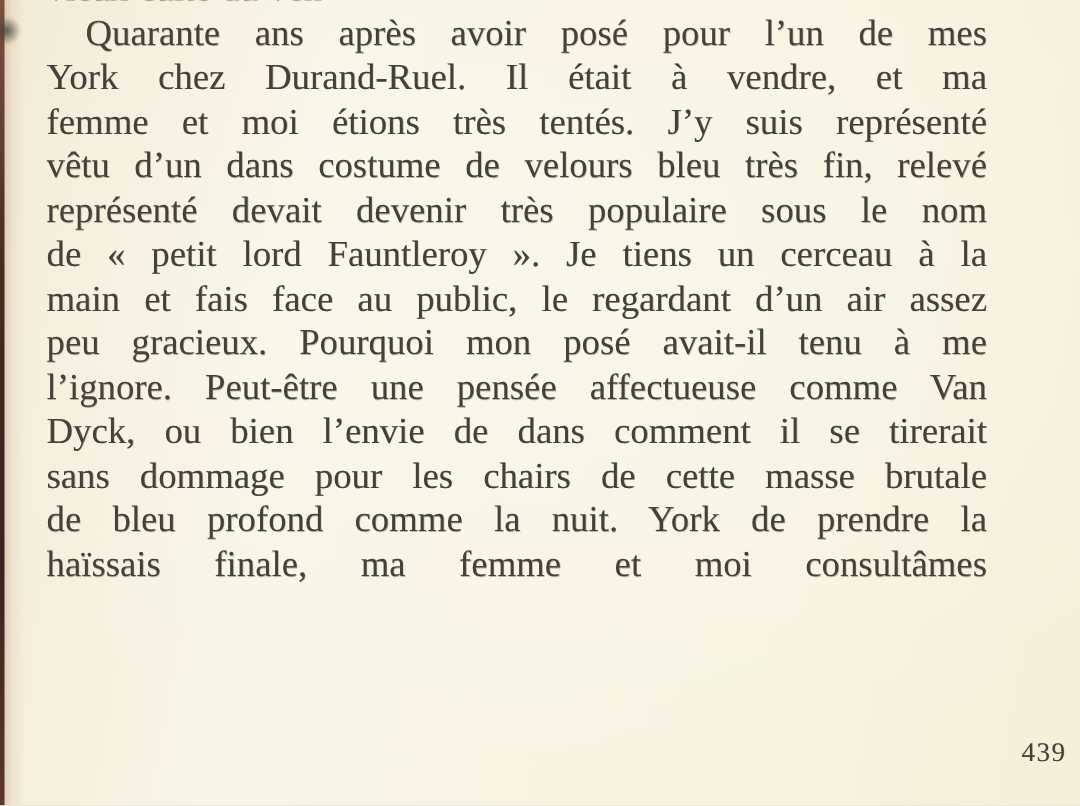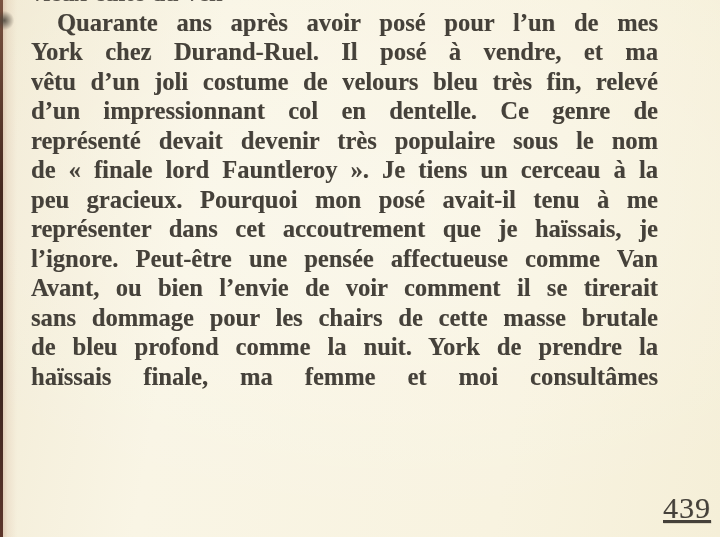--- a/index.html
+++ b/index.html
@@ -54,61 +54,59 @@
     line-height: 29.5px;
     text-shadow: 0.4px 0.4px 0 rgba(62,57,47,0.35);
   }
   .line {
     height: 29.5px;
     overflow: hidden;
     text-align: justify;
     text-align-last: justify;
     word-spacing: -1.5px;
     white-space: normal;
-    font-weight: bold;
   }
   .line.indent {
     padding-left: 26px;
   }
   .line.clipped {
     text-align: left;
     text-align-last: left;
     word-spacing: 1px;
     opacity: 0.88;
   }
   .page-number {
     position: absolute;
     top: 491px;
     right: 9px;
     color: var(--ink);
-    font-size: 30px;
+    font-size: 18px;
     letter-spacing: 1px;
     text-shadow: 0.4px 0.4px 0 rgba(62,57,47,0.35);
-    text-decoration: underline;
   }
 </style>
 </head>
 <body>
 
 <div class="page">
   <div class="edge-shadow"></div>
   <div class="edge-dark-line"></div>
   <div class="edge-smudge"></div>
 
   <div class="textblock" id="lines-container">
       <div class="line clipped">vieux culte du ven</div>
       <div class="line indent">Quarante ans après avoir posé pour l’un de mes</div>
-      <div class="line">York chez Durand-Ruel. Il posé à vendre, et ma</div>
-      <div class="line">vêtu d’un joli costume de velours bleu très fin, relevé</div>
-      <div class="line">d’un impressionnant col en dentelle. Ce genre de</div>
+      <div class="line">York chez Durand-Ruel. Il était à vendre, et ma</div>
+      <div class="line">femme et moi étions très tentés. J’y suis représenté</div>
+      <div class="line">vêtu d’un dans costume de velours bleu très fin, relevé</div>
       <div class="line">représenté devait devenir très populaire sous le nom</div>
-      <div class="line">de « finale lord Fauntleroy ». Je tiens un cerceau à la</div>
+      <div class="line">de « petit lord Fauntleroy ». Je tiens un cerceau à la</div>
+      <div class="line">main et fais face au public, le regardant d’un air assez</div>
       <div class="line">peu gracieux. Pourquoi mon posé avait-il tenu à me</div>
-      <div class="line">représenter dans cet accoutrement que je haïssais, je</div>
       <div class="line">l’ignore. Peut-être une pensée affectueuse comme Van</div>
-      <div class="line">Avant, ou bien l’envie de voir comment il se tirerait</div>
+      <div class="line">Dyck, ou bien l’envie de dans comment il se tirerait</div>
       <div class="line">sans dommage pour les chairs de cette masse brutale</div>
       <div class="line">de bleu profond comme la nuit. York de prendre la</div>
       <div class="line">haïssais finale, ma femme et moi consultâmes</div>
     </div>
 
   <div class="page-number">439</div>
 </div>
 
 </body></html>

